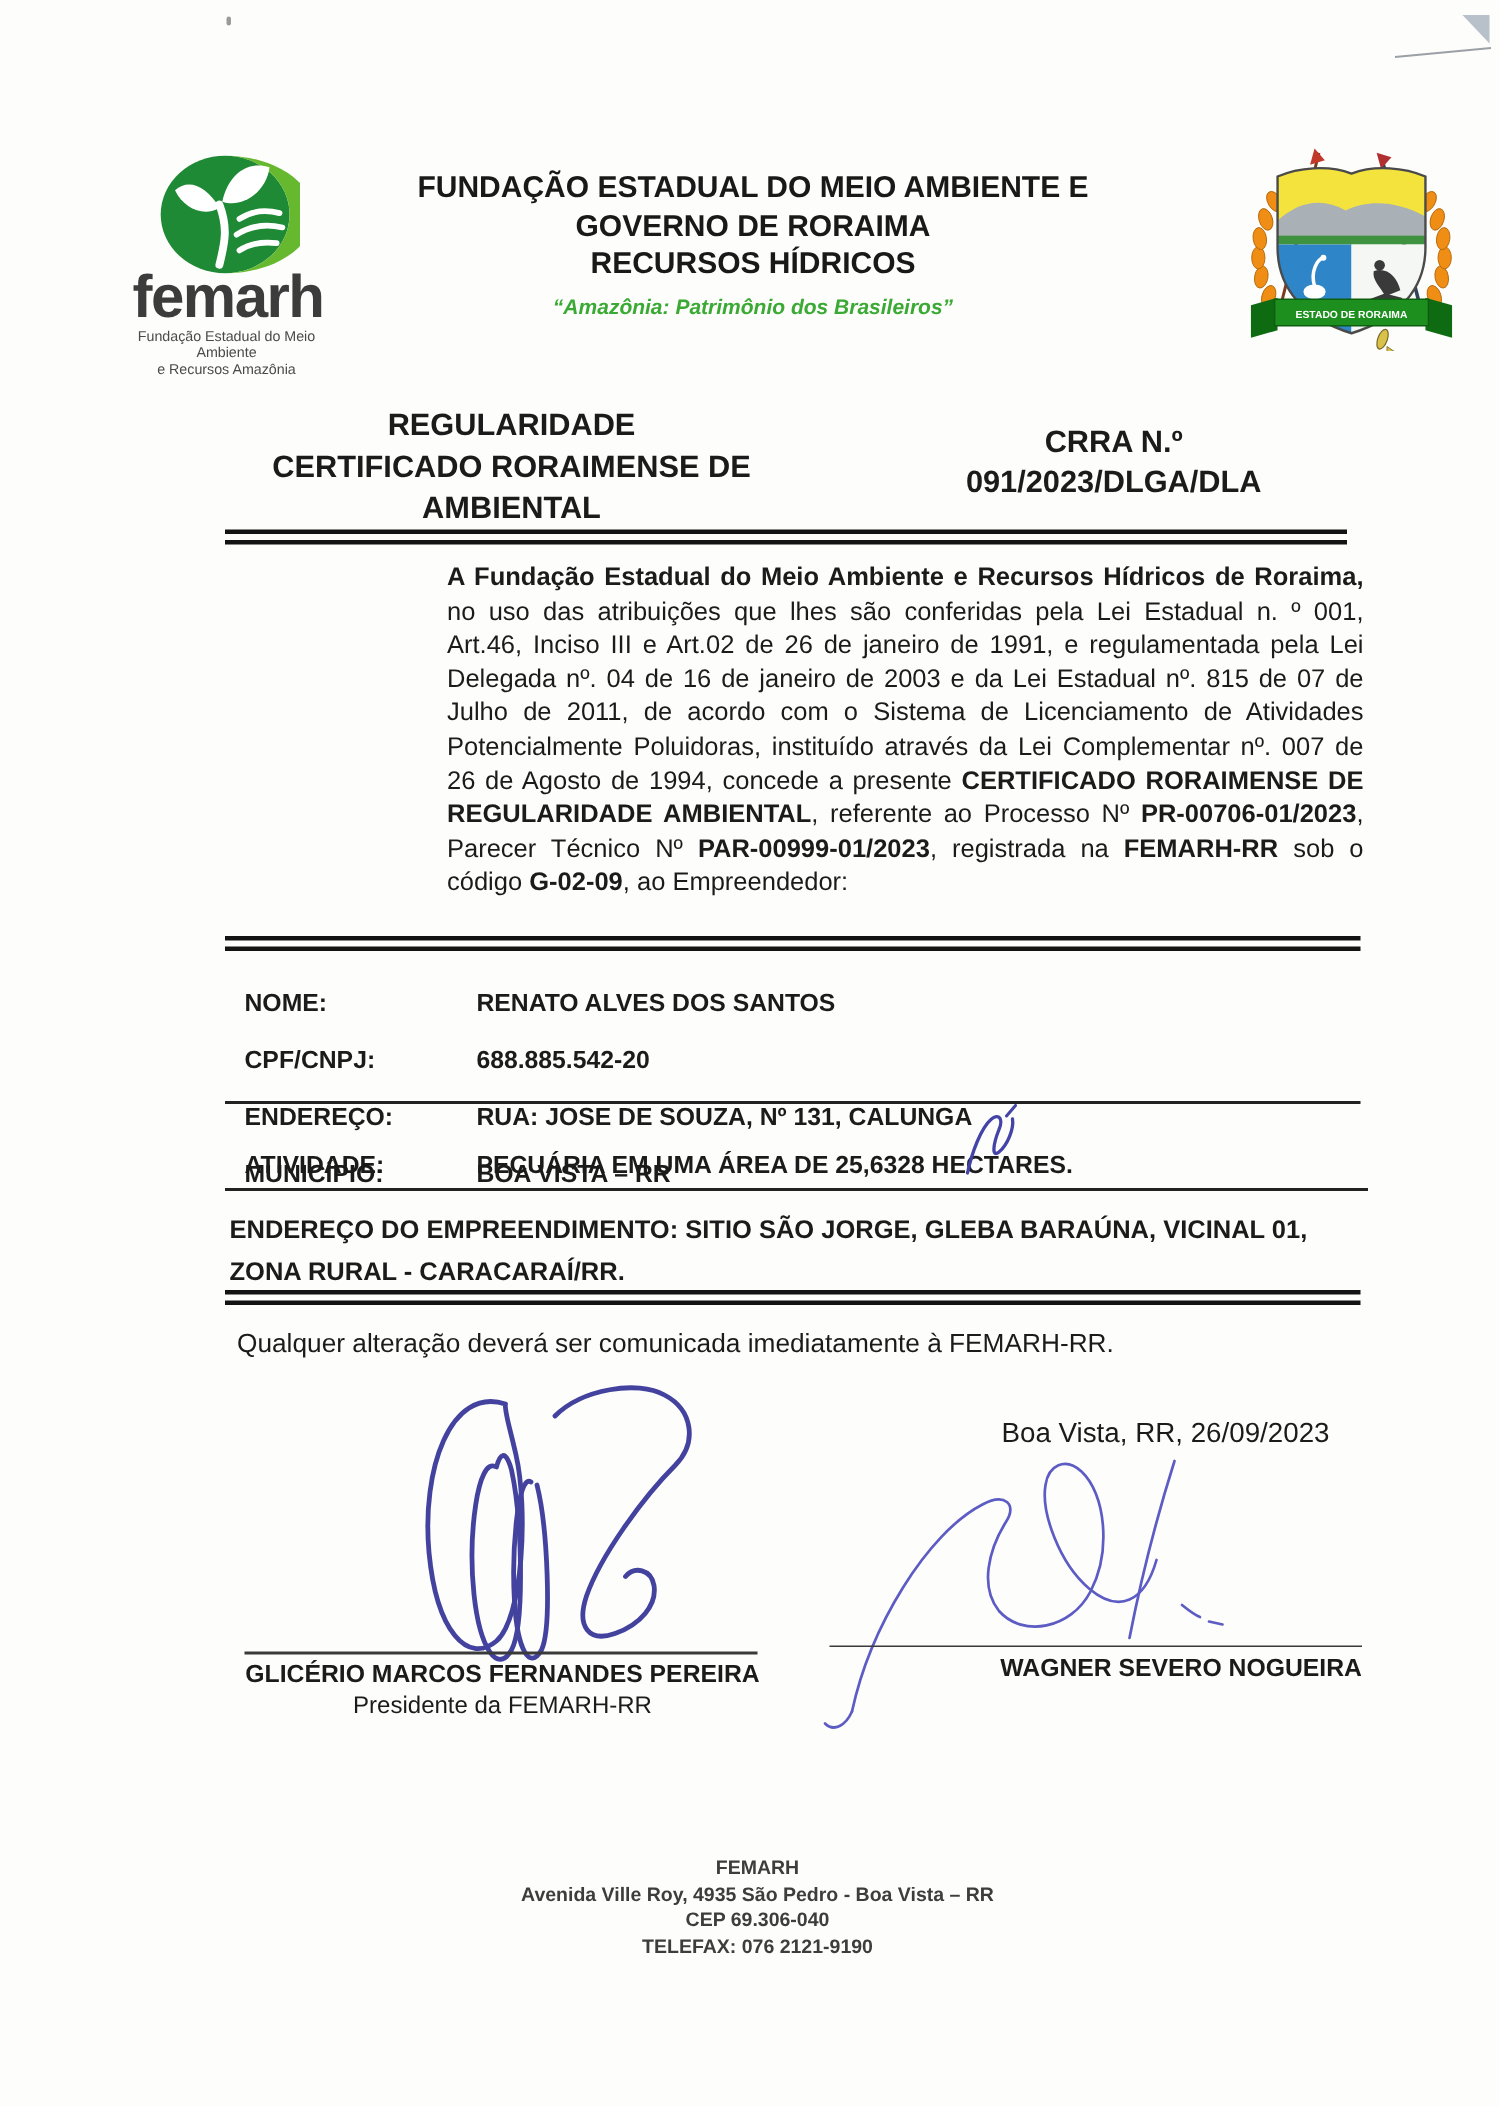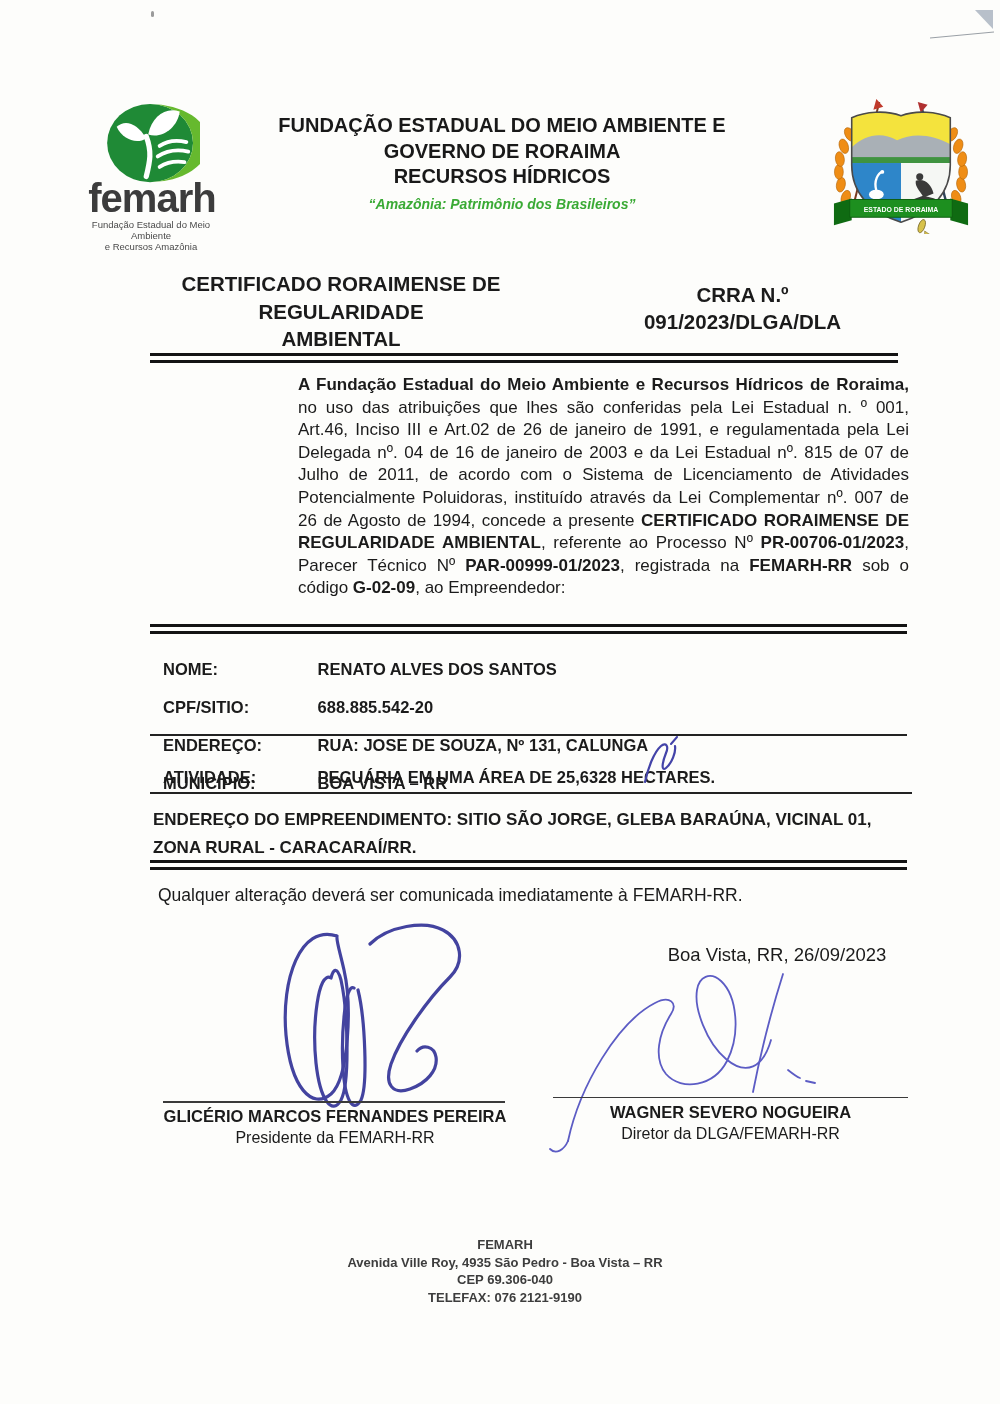--- a/index.html
+++ b/index.html
@@ -29,21 +29,21 @@
   .info-rows{left:163px;top:642px;width:760px;font-size:16.5px;font-weight:700;line-height:22px;}
   .info-label{display:inline-block;width:150px;margin-top:16px;}
   .activity-row{left:163px;top:752px;width:760px;font-size:16.5px;font-weight:700;}
   .enterprise{left:153px;top:806px;width:757px;font-size:17px;font-weight:700;line-height:28px;text-align:left;margin:0;}
   .validity{left:158px;top:882px;width:720px;font-size:17.5px;line-height:27.5px;}
   .place-date{left:640px;top:944px;width:274px;font-size:18.5px;text-align:center;}
   
   .sigline-left{left:163px;top:1101px;width:342px;border-top:2px solid #3a3a3a;}
   .sigline-right{left:553px;top:1097px;width:355px;border-top:1.5px solid #3a3a3a;}
   .sigblock-left{left:140px;top:1105px;width:390px;text-align:center;}
-  .sigblock-right{left:553px;top:1101px;width:355px;text-align:center;}
+  .sigblock-right{left:553px;top:1101px;width:355px;text-align:right;}
   .sig-name{font-size:16.5px;font-weight:700;line-height:22px;}
   .sig-role{font-size:16px;line-height:22px;}
   
   .footer{left:205px;top:1236px;width:600px;text-align:center;font-size:13px;font-weight:700;color:#3d3d3d;line-height:17.5px;}
 </style>
 </head>
 <body>
 
 <div class="page">
 
@@ -123,42 +123,42 @@
     <path d="M80,22 C96,16 116,18 130,24 L130,72 C130,100 112,120 80,130 C48,120 30,100 30,72 L30,24 C44,18 64,16 80,22 Z" fill="none" stroke="#4a4a4a" stroke-width="1.6"></path>
     <polygon points="12,111 30,106 30,128 12,133" fill="#0f6b12"></polygon>
     <polygon points="148,111 130,106 130,128 148,133" fill="#0f6b12"></polygon>
     <path d="M28,107 L132,107 L132,125 L28,125 Z" fill="#1d8f1f" stroke="#0e5e10" stroke-width="1"></path>
     <text x="80" y="119.5" text-anchor="middle" font-size="7" font-weight="700" fill="#ffffff" font-family="Liberation Sans, sans-serif">ESTADO DE RORAIMA</text>
     <ellipse cx="101" cy="134" rx="3.2" ry="7" transform="rotate(20 101 134)" fill="#d8c24a" stroke="#7a6a2a" stroke-width="0.8"></ellipse>
     <polygon points="104,139 110,143 104,144" fill="#d8c24a" stroke="#7a6a2a" stroke-width="0.6"></polygon>
   </svg>
 
   <div class="abs title-left">
+    <div>REGULARIDADE</div>
     <div>CERTIFICADO RORAIMENSE DE</div>
-    <div>REGULARIDADE</div>
     <div>AMBIENTAL</div>
   </div>
   <div class="abs crra">
     <div>CRRA N.º</div>
     <div>091/2023/DLGA/DLA</div>
   </div>
 
   <div class="abs rule-double" style="left:150px;top:353px;width:748px;"></div>
 
   <p class="abs body-par"><span style="font-weight: 700;">A Fundação Estadual do Meio Ambiente e Recursos Hídricos de Roraima,</span><span> no uso das atribuições que lhes são conferidas pela Lei Estadual n. º 001, Art.46, Inciso III e Art.02 de 26 de janeiro de 1991, e regulamentada pela Lei Delegada nº. 04 de 16 de janeiro de 2003 e da Lei Estadual nº. 815 de 07 de Julho de 2011, de acordo com o Sistema de Licenciamento de Atividades Potencialmente Poluidoras, instituído através da Lei Complementar nº. 007 de 26 de Agosto de 1994, concede a presente </span><span style="font-weight: 700;">CERTIFICADO RORAIMENSE DE REGULARIDADE AMBIENTAL</span><span>, referente ao Processo Nº </span><span style="font-weight: 700;">PR-00706-01/2023</span><span>, Parecer Técnico Nº </span><span style="font-weight: 700;">PAR-00999-01/2023</span><span>, registrada na </span><span style="font-weight: 700;">FEMARH-RR</span><span> sob o código </span><span style="font-weight: 700;">G-02-09</span><span>, ao Empreendedor:</span></p>
 
   <div class="abs rule-double" style="left:150px;top:624px;width:757px;"></div>
 
   <div class="abs info-rows">
     <div>
       <span class="info-label">NOME:</span>
       <span>RENATO ALVES DOS SANTOS</span>
     </div>
     <div>
-      <span class="info-label">CPF/SITIO:</span>
+      <span class="info-label">CPF/CNPJ:</span>
       <span>688.885.542-20</span>
     </div>
     <div>
       <span class="info-label">ENDEREÇO:</span>
       <span>RUA: JOSE DE SOUZA, Nº 131, CALUNGA</span>
     </div>
     <div>
       <span class="info-label">MUNICÍPIO:</span>
       <span>BOA VISTA – RR</span>
     </div>
@@ -205,21 +205,20 @@
 
   <div class="abs sigline-left"></div>
   <div class="abs sigline-right"></div>
 
   <div class="abs sigblock-left">
     <div class="sig-name">GLICÉRIO MARCOS FERNANDES PEREIRA</div>
     <div class="sig-role">Presidente da FEMARH-RR</div>
   </div>
   <div class="abs sigblock-right">
     <div class="sig-name">WAGNER SEVERO NOGUEIRA</div>
-    <div class="sig-role">Diretor da DLGA/FEMARH-RR</div>
   </div>
 
   <div class="abs footer">
     <div>FEMARH</div>
     <div>Avenida Ville Roy, 4935 São Pedro - Boa Vista – RR</div>
     <div>CEP 69.306-040</div>
     <div>TELEFAX: 076 2121-9190</div>
   </div>
 
 </div>

